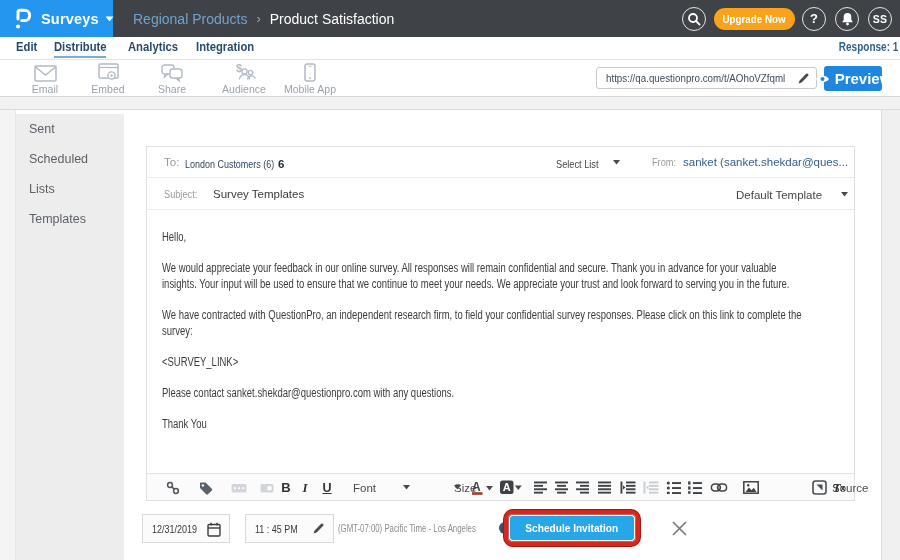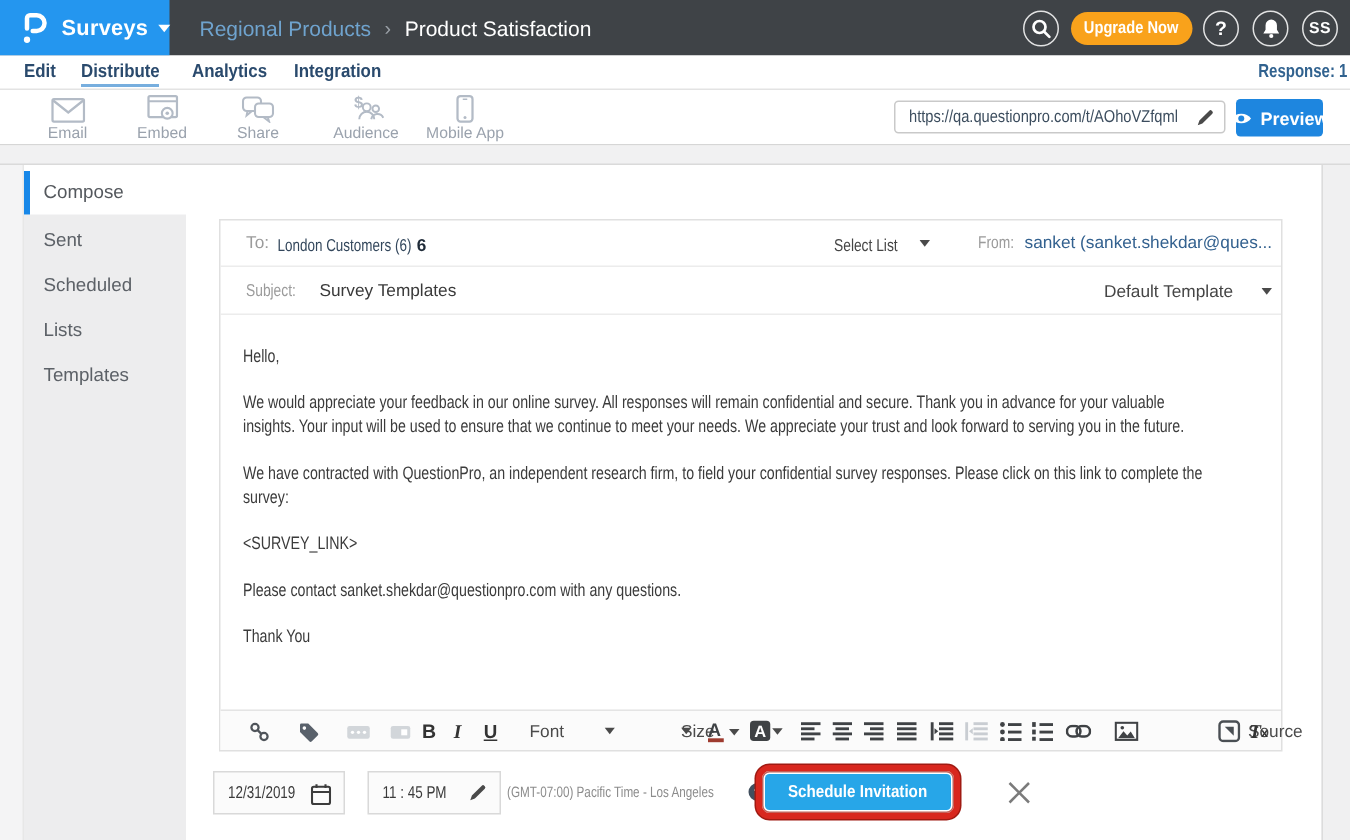--- a/index.html
+++ b/index.html
@@ -29,21 +29,21 @@
   .response-label { right:14px; top:3px; font-size:12.5px; font-weight:bold; color:#31628f; }
 
   
   .sendbar { left:0; top:60px; width:900px; height:37px; background:#fff; border-bottom:1px solid #d6d6d6; }
   .channel { top:2px; width:76px; margin-left:-38px; text-align:center; }
   .channel-icon { height:20px; display:flex; align-items:flex-end; justify-content:center; }
   .channel-label { font-size:10.5px; color:#9aa2ad; margin-top:1px; }
   .url-box { left:596px; top:7px; width:221px; height:22px; border:1px solid #c9c9c9; border-radius:3px; background:#fff; }
   .url-text { position:absolute; left:9px; top:0; line-height:20px; font-size:11.5px; color:#3c4d5e; }
   .url-pencil { position:absolute; right:6px; top:4px; }
-  .preview-btn { left:824px; top:6px; width:58px; height:25px; background:var(--preview-blue); border-radius:3px; color:#fff; display:flex; align-items:center; justify-content:center; gap:5px; font-size:12px; font-weight:bold; }
+  .preview-btn { left:824px; top:6px; width:58px; height:25px; background:var(--preview-blue); border-radius:3px; color:#fff; display:flex; align-items:center; justify-content:center; gap:5px; font-size:15px; font-weight:bold; }
 
   
   .grayband { left:0; top:97px; width:900px; height:13px; background:#f1f1f2; border-bottom:1px solid #dadada; }
 
   
   .main { left:0; top:110px; width:900px; height:450px; background:#fff; }
   .leftstrip { left:0; top:0; width:16px; height:450px; background:#f4f4f5; border-right:1px solid #e7e7e7; }
   .rightstrip { left:881px; top:0; width:19px; height:450px; background:#f0f0f1; border-left:1px solid #dcdcdc; }
   .sidebar { left:16px; top:4px; width:108px; height:446px; background:#ededee; }
   .side-item { position:relative; height:30px; line-height:30px; padding-left:13px; font-size:12.5px; color:#5c6167; }
@@ -230,21 +230,20 @@
     <span>Preview</span>
   </div>
 </div>
 
 <div class="abs grayband"></div>
 
 <div class="abs main">
   <div class="abs leftstrip"></div>
 
   <aside class="abs sidebar">
-    <div class="side-item active"><span>Compose</span></div>
     <div class="side-item"><span>Sent</span></div>
     <div class="side-item"><span>Scheduled</span></div>
     <div class="side-item"><span>Lists</span></div>
     <div class="side-item"><span>Templates</span></div>
   </aside>
 
   <div class="abs rightstrip"></div>
 
   <section class="abs card">
     <div class="abs to-row">

